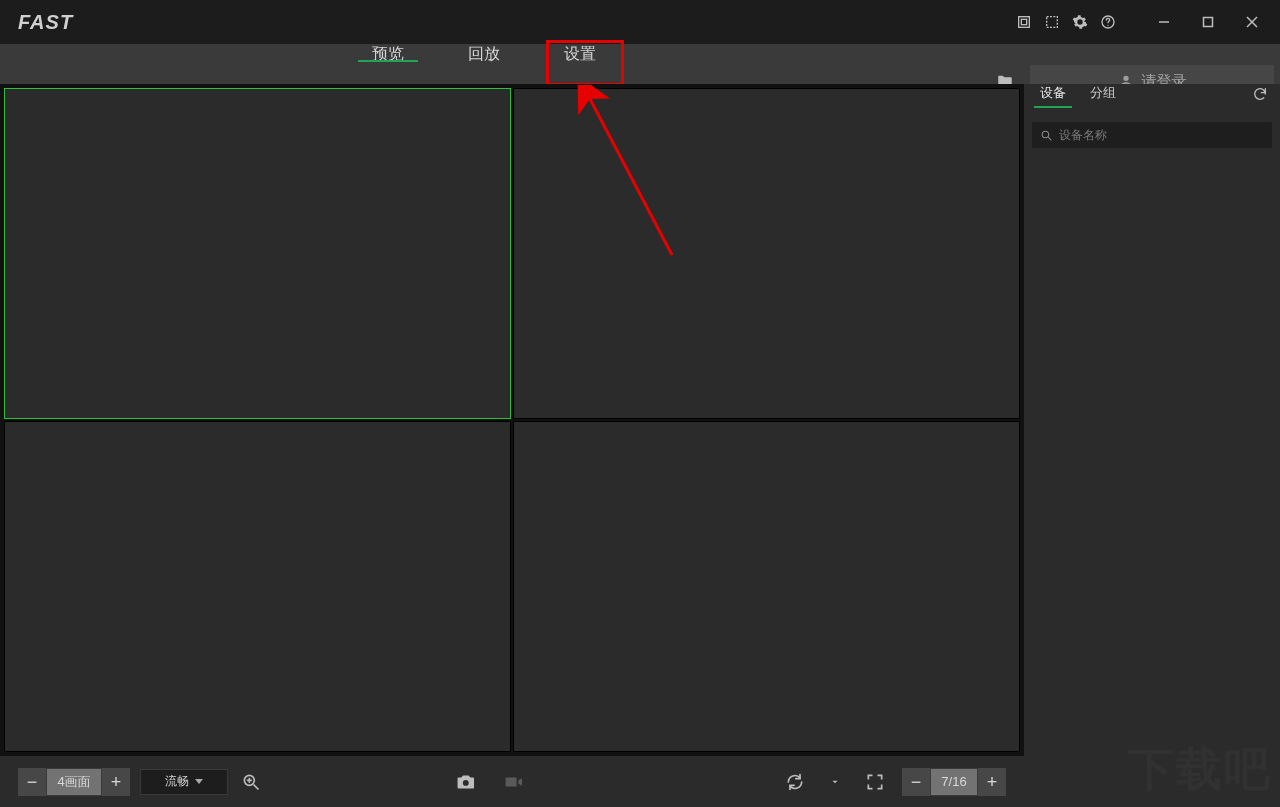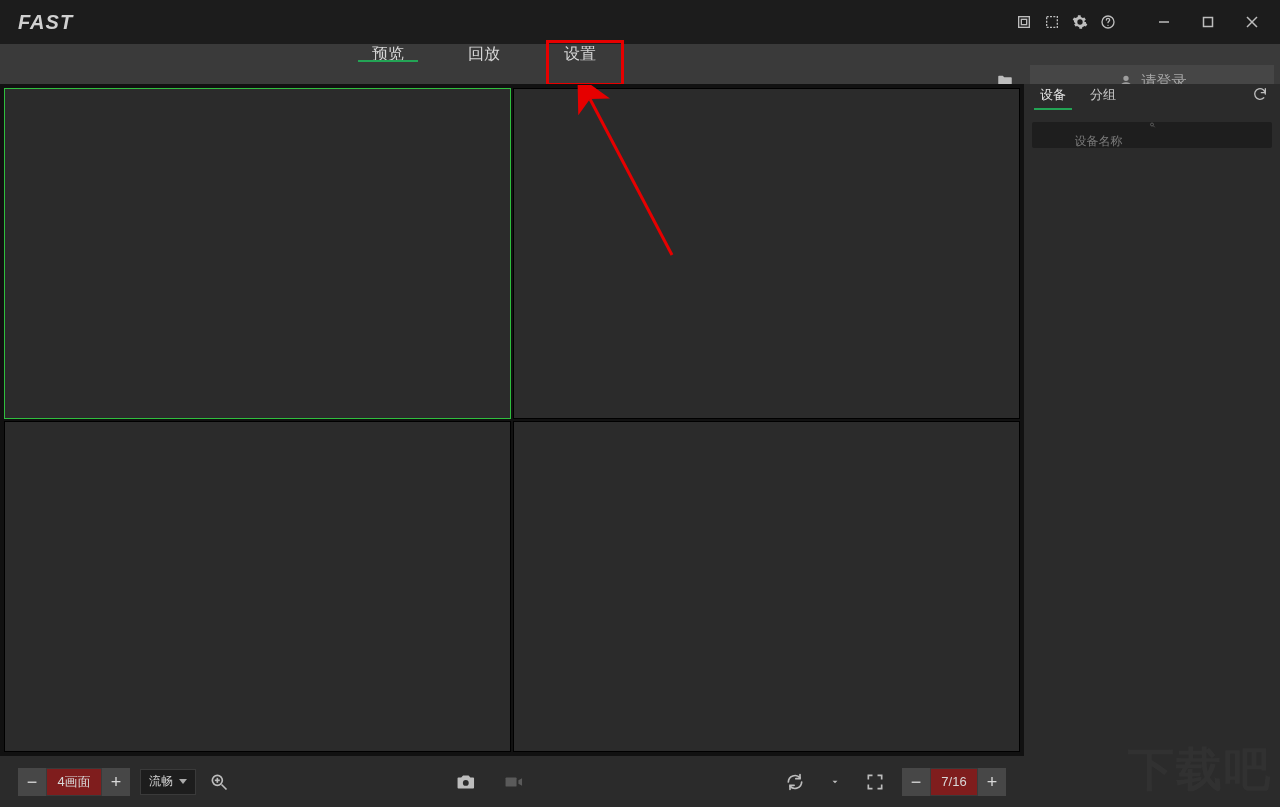--- a/index.html
+++ b/index.html
@@ -26,37 +26,37 @@
   .login-btn svg { width: 16px; height: 16px; fill: #9e9e9e; }
 
   
   .main { position: absolute; top: 84px; left: 0; bottom: 51px; right: 256px; background: #111; }
   .grid { position: absolute; inset: 4px; display: grid; grid-template-columns: 1fr 1fr; grid-template-rows: 1fr 1fr; gap: 2px; }
   .cell { background: #2b2b2b; border: 1px solid #000; }
   .cell.selected { border: 1px solid #2fbf3e; background: #2b2b2b; }
 
   
   .sidebar { position: absolute; top: 84px; right: 0; bottom: 0; width: 256px; background: #2b2b2b; }
-  .sb-head { display: flex; align-items: flex-end; height: 32px; padding: 12px 10px; font-size: 13px; color: #c8c8c8; }
+  .sb-head { display: flex; align-items: flex-start; height: 32px; padding: 0 10px; font-size: 13px; color: #c8c8c8; }
   .sb-tab { position: relative; padding: 0 6px; margin-right: 12px; cursor: pointer; }
   .sb-tab.active { color: #e6e6e6; }
   .sb-tab.active::after { content: ""; position: absolute; left: 0; right: 0; bottom: -6px; height: 2px; background: #23a455; }
   .sb-refresh { margin-left: auto; width: 20px; height: 20px; display: flex; align-items: center; justify-content: center; cursor: pointer; color: #bdbdbd; }
-  .sb-search { margin: 6px 8px 0 8px; height: 26px; background: #1e1e1e; border-radius: 2px; display: flex; align-items: center; padding: 0 8px; gap: 6px; flex-direction: column; }
+  .sb-search { margin: 6px 8px 0 8px; height: 26px; background: #1e1e1e; border-radius: 2px; display: flex; align-items: center; padding: 0 8px; gap: 6px; }
   .sb-search svg { width: 13px; height: 13px; stroke: #8a8a8a; }
   .sb-search input { flex: 1; background: transparent; border: none; outline: none; color: #c8c8c8; font-size: 12px; }
   .sb-search input::placeholder { color: #7a7a7a; }
 
   
   .bottombar { position: absolute; left: 0; right: 256px; bottom: 0; height: 51px; background: #2b2b2b; display: flex; align-items: center; padding: 0 18px; gap: 10px; }
   .bb-right { margin-left: auto; display: flex; align-items: center; gap: 14px; }
   .stepper { display: flex; align-items: center; }
   .sq-btn { width: 28px; height: 28px; background: #474747; display: flex; align-items: center; justify-content: center; cursor: pointer; color: #d8d8d8; font-size: 18px; line-height: 1; }
-  .step-val { height: 28px; min-width: 56px; padding: 0 6px; background: #7f1d1d; border: 1px solid #3a3a3a; display: flex; align-items: center; justify-content: center; font-size: 13px; color: #d8d8d8; }
-  .select-box { height: 26px; padding: 0 8px; background: #1d1d1d; border: 1px solid #3a3a3a; display: flex; align-items: center; gap: 6px; font-size: 12px; color: #d0d0d0; cursor: pointer; }
+  .step-val { height: 28px; min-width: 56px; padding: 0 6px; background: #737373; border: 1px solid #3a3a3a; display: flex; align-items: center; justify-content: center; font-size: 13px; color: #d8d8d8; }
+  .select-box { height: 26px; padding: 0 24px; background: #1d1d1d; border: 1px solid #3a3a3a; display: flex; align-items: center; gap: 6px; font-size: 12px; color: #d0d0d0; cursor: pointer; }
   .select-box .caret { border-left: 4px solid transparent; border-right: 4px solid transparent; border-top: 5px solid #aaa; }
   .bb-icon { width: 26px; height: 26px; display: flex; align-items: center; justify-content: center; color: #bdbdbd; cursor: pointer; }
   .bb-icon.disabled { color: #5a5a5a; cursor: default; }
   .bb-center { position: absolute; left: 50%; transform: translateX(-80%); display: flex; align-items: center; gap: 22px; }
 
   
   .arrow { position: absolute; pointer-events: none; }
 
   
   .watermark { position: absolute; right: 8px; bottom: 6px; font-size: 46px; font-weight: 800; color: rgba(140,140,140,0.07); letter-spacing: 2px; pointer-events: none; }

